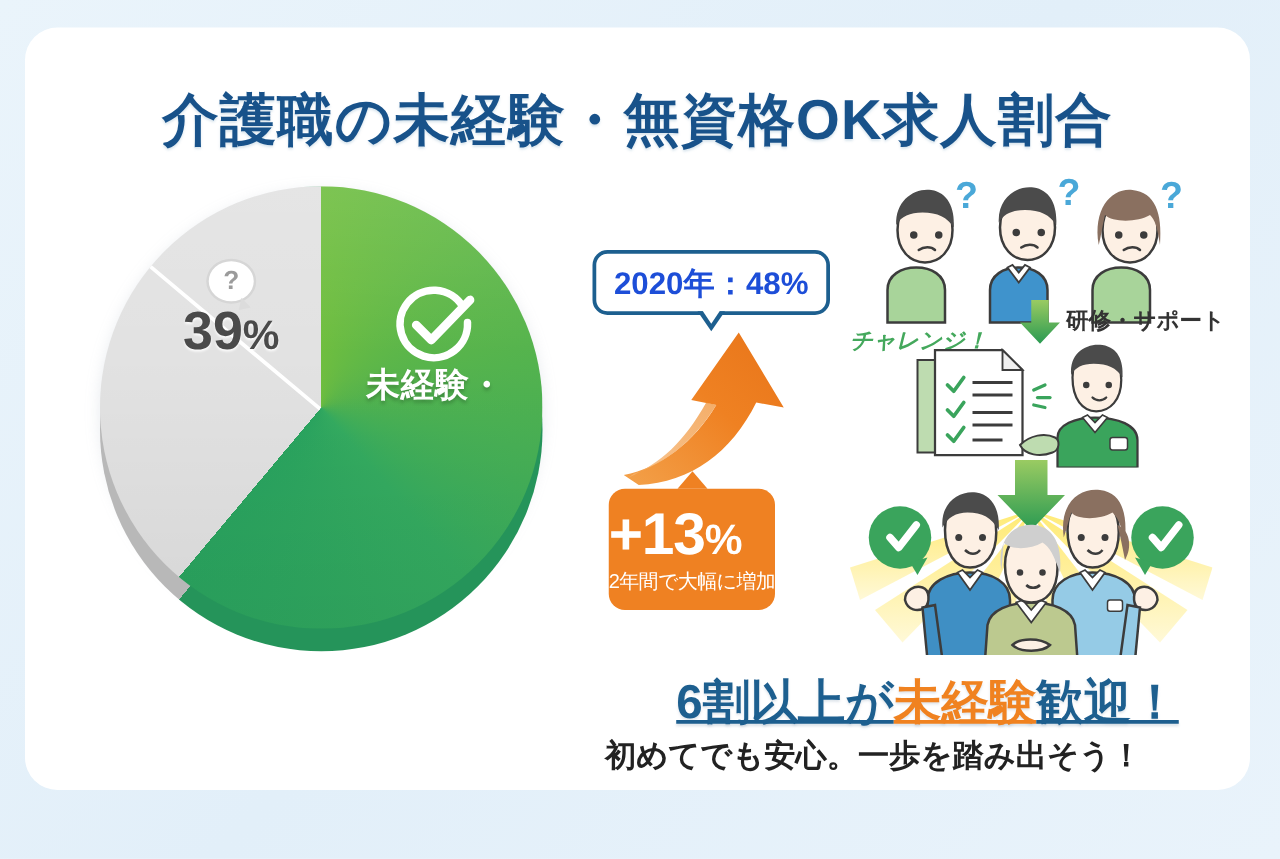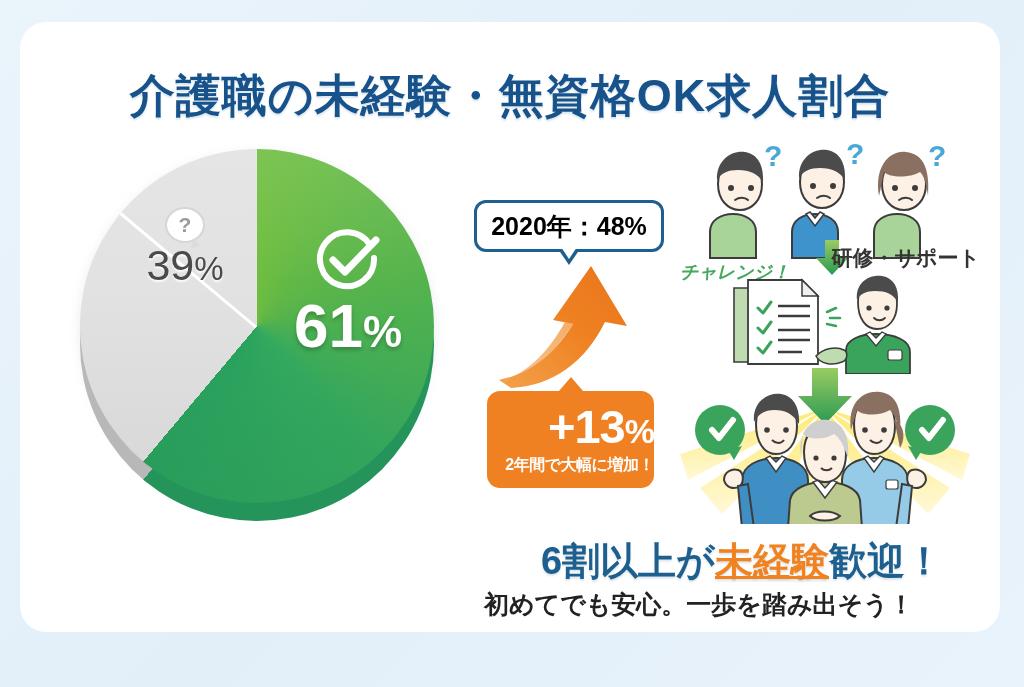--- a/index.html
+++ b/index.html
@@ -72,21 +72,21 @@
     transform:rotate(130deg);
   }
 
   
   .lbl-other{
     position:absolute;left:48px;top:118px;width:150px;text-align:center;
     color:#4a4a4a;
   }
   .lbl-other .t1{font-size:30px;font-weight:bold;letter-spacing:1px;
     text-shadow:0 2px 2px rgba(255,255,255,.9);}
-  .lbl-other .t2{font-size:43px;font-weight:normal;margin-top:-2px;
+  .lbl-other .t2{font-size:43px;font-weight:bold;margin-top:-2px;
     text-shadow:0 2px 2px rgba(255,255,255,.9);}
   .lbl-other .t2 .pc{font-size:33px;}
 
   .q-bubble{
     position:absolute;left:103px;top:82px;width:40px;height:36px;
     border-radius:50%;background:#ffffff;
     border:2px solid #d6d6d6;
     box-sizing:border-box;
     display:flex;align-items:center;justify-content:center;
     color:#9b9b9b;font-size:21px;font-weight:bold;
@@ -111,68 +111,68 @@
   .check-circle{
     position:absolute;left:250px;top:100px;width:70px;height:70px;
   }
 
   
   .callout{
     position:absolute;left:474px;top:200px;width:190px;height:52px;
     background:#ffffff;border:3px solid #1d5f8f;border-radius:12px;
     box-sizing:border-box;
     display:flex;align-items:center;justify-content:center;
-    color:#000000;font-size:25px;font-weight:bold;letter-spacing:0px;
+    color:#1d4ed8;font-size:25px;font-weight:bold;letter-spacing:0px;
     white-space:nowrap;
   }
   .callout::after{
     content:"";position:absolute;left:50%;bottom:-16px;margin-left:-11px;
     width:0;height:0;border-left:11px solid transparent;border-right:11px solid transparent;
     border-top:16px solid #1d5f8f;
   }
   .callout::before{
     content:"";position:absolute;left:50%;bottom:-10px;margin-left:-8px;z-index:2;
     width:0;height:0;border-left:8px solid transparent;border-right:8px solid transparent;
     border-top:12px solid #ffffff;
   }
 
   .arrow-up{position:absolute;left:495px;top:262px;width:160px;height:130px;}
 
   .orange-box{
-    position:absolute;left:487px;top:391px;width:167px;height:97px;
+    position:absolute;left:487px;top:391px;width:133px;height:97px;
     background:#ef8122;border-radius:13px;
-    display:flex;flex-direction:column;align-items:flex-end;justify-content:center;
+    display:flex;flex-direction:column;align-items:flex-start;justify-content:center;
     color:#ffffff;
   }
   .orange-box::before{
     content:"";position:absolute;left:50%;top:-14px;margin-left:-12px;
     width:0;height:0;border-left:12px solid transparent;border-right:12px solid transparent;
     border-bottom:14px solid #ef8122;
   }
   .orange-box .o1{font-size:47px;font-weight:bold;line-height:1;letter-spacing:-1px;}
   .orange-box .o1 .pc{font-size:34px;}
-  .orange-box .o2{font-size:16px;font-weight:bold;margin-top:5px;letter-spacing:-.5px;white-space:nowrap;}
+  .orange-box .o2{font-size:16px;font-weight:normal;margin-top:5px;letter-spacing:-.5px;white-space:nowrap;}
 
   
   .illus-top{position:absolute;left:688px;top:136px;width:280px;height:130px;}
   .illus-doc{position:absolute;left:720px;top:272px;width:210px;height:102px;}
   .illus-bottom{position:absolute;left:680px;top:368px;width:290px;height:160px;overflow:hidden;}
 
   .row-labels{position:absolute;left:680px;top:240px;width:300px;height:34px;}
   .chg{position:absolute;left:0px;top:20px;font-size:18px;font-weight:bold;color:#44a85c;white-space:nowrap;font-style:italic;}
-  .sup{position:absolute;right:0px;top:4px;font-size:21px;font-weight:bold;color:#333333;white-space:nowrap;}
+  .sup{position:absolute;right:0px;top:4px;font-size:18px;font-weight:bold;color:#333333;white-space:nowrap;}
   .dnarrow{position:absolute;left:133px;top:-2px;width:38px;height:38px;}
 
   
   .headline{
     position:absolute;left:484px;top:536px;width:516px;text-align:center;
     font-size:38px;font-weight:bold;white-space:nowrap;
     text-shadow:0 2px 2px rgba(150,170,190,.30);
   }
-  .headline .blue{color:#1d5f8f;}
+  .headline .blue{color:#1d5f8f;text-decoration:underline;}
   .headline .orange{color:#f08220;text-decoration:underline;}
   .subline{
     position:absolute;left:484px;top:588px;width:516px;text-align:left;
     font-size:25px;font-weight:bold;color:#222222;white-space:nowrap;
   }
 
   
   .footer{
     position:absolute;right:24px;bottom:12px;
     font-size:16px;color:#33617f;white-space:nowrap;
@@ -204,23 +204,21 @@
         <span>39</span><span class="pc">%</span>
       </div>
     </div>
 
     <svg class="check-circle" viewBox="0 0 70 70">
       <path d="M58 20 A27 27 0 1 0 62 33" fill="none" stroke="#ffffff" stroke-width="6" stroke-linecap="round"></path>
       <path d="M21 35 L33 47 L64 15" fill="none" stroke="#ffffff" stroke-width="7" stroke-linecap="round" stroke-linejoin="round"></path>
     </svg>
 
     <div class="lbl-green">
-      <div class="g3">
-        <span>61</span><span class="pc">%</span>
-      </div>
+      <div class="g1">未経験・</div>
     </div>
   </div>
 
   <div class="callout">
     <span>2020年：48%</span>
   </div>
 
   <svg class="arrow-up" viewBox="0 0 160 130">
     <defs>
       <linearGradient id="og" x1="0" y1="1" x2="1" y2="0">

